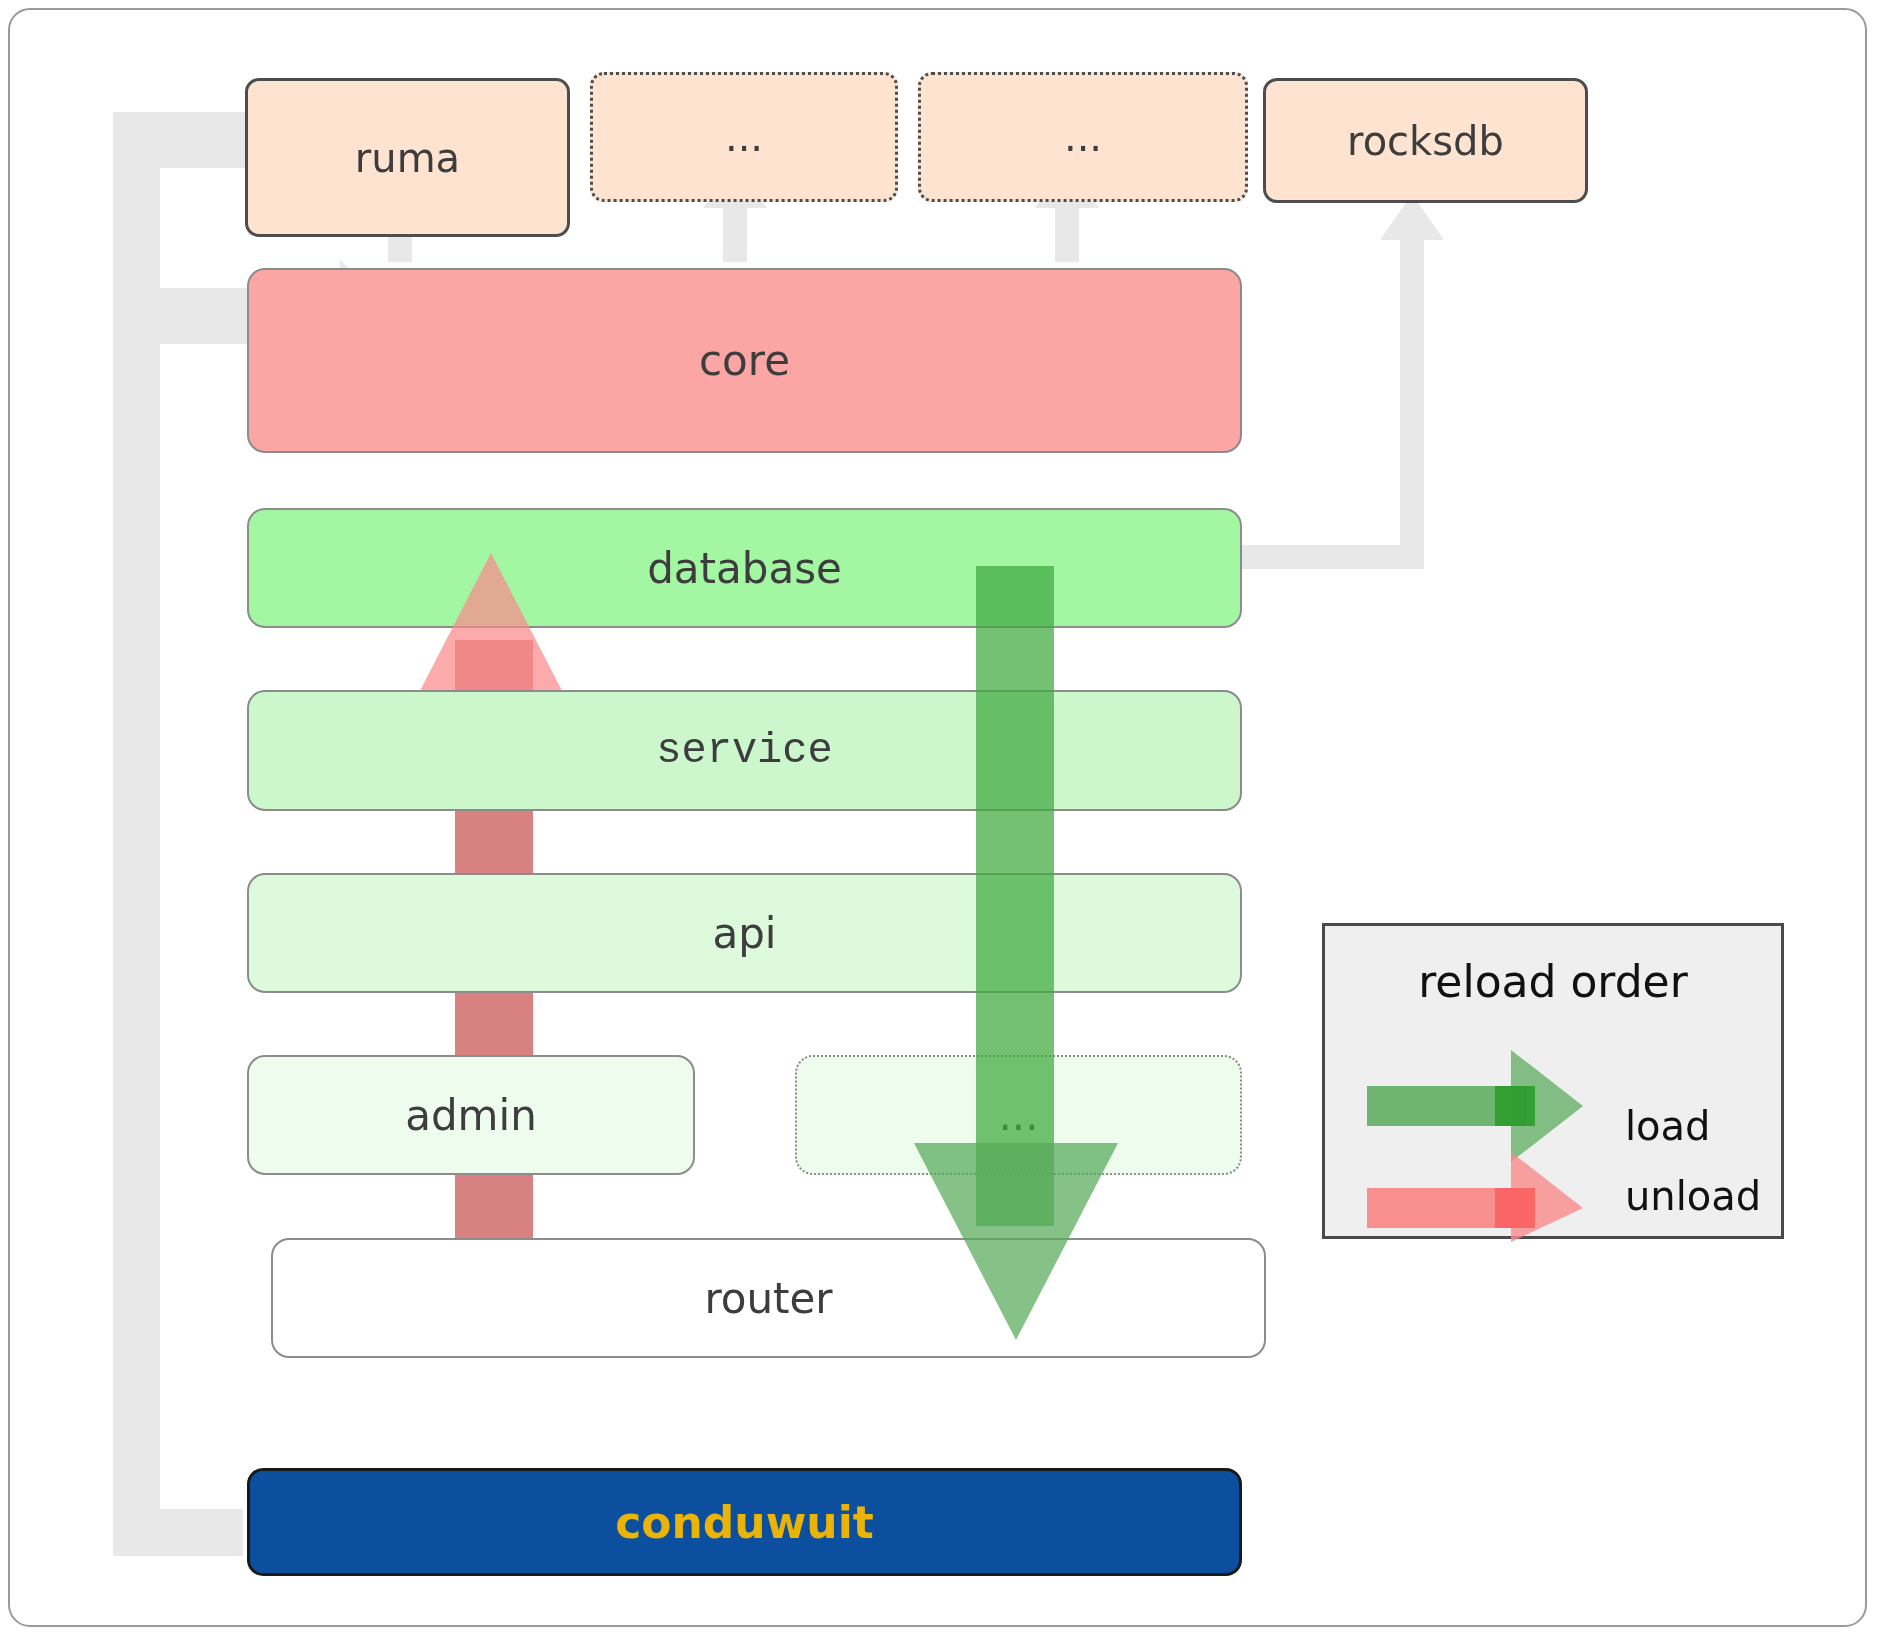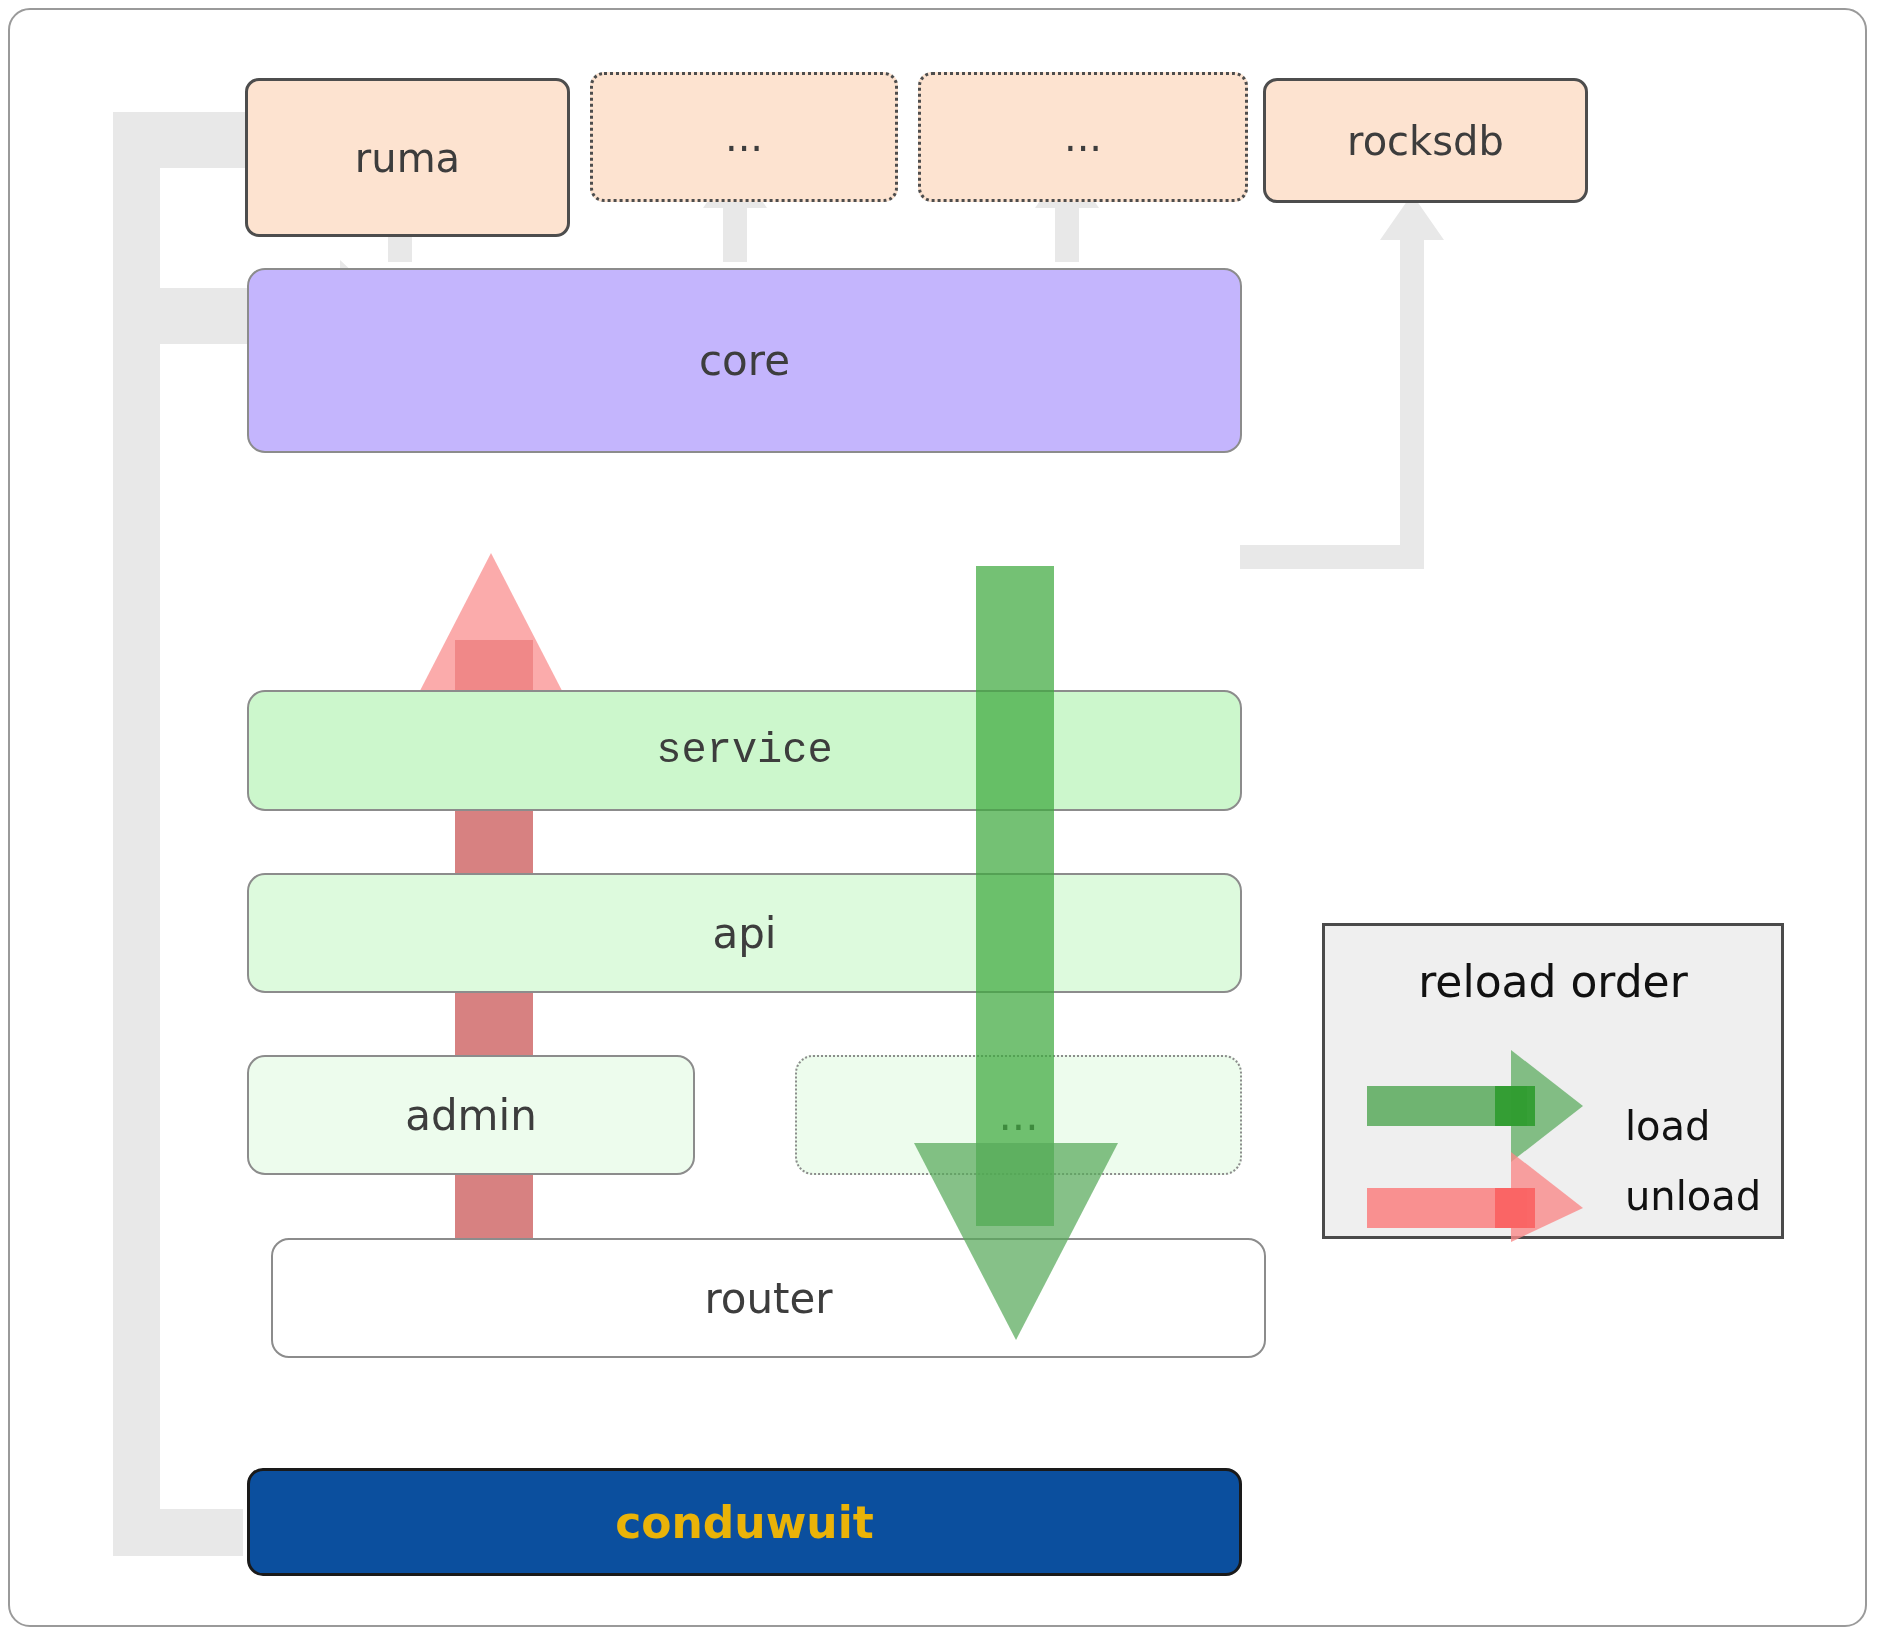--- a/index.html
+++ b/index.html
@@ -50,21 +50,21 @@
     background: #fde3d0;
     border: 3px solid #4d4d4d;
     font-size: 40px;
   }
   .node.dep-dotted {
     background: #fde3d0;
     border: 3px dotted #4d4d4d;
     font-size: 40px;
   }
   .node.core {
-    background: #c4b5fd;
+    background: #fca5a5;
     border: 2px solid #8c8c8c;
     border-radius: 18px;
     font-size: 42px;
   }
   .node.lyr {
     border: 2px solid #8c8c8c;
     border-radius: 18px;
     font-size: 42px;
   }
   .node.lyr-dotted {
@@ -147,20 +147,23 @@
   </div>
 
   <div class="node dep" style="left:1263px; top:78px; width:325px; height:125px;">
     <span class="node-text">rocksdb</span>
   </div>
 
   <div class="node core" style="left:247px; top:268px; width:995px; height:185px;">
     <span class="node-text">core</span>
   </div>
 
+  <div class="node lyr" style="left:247px; top:508px; width:995px; height:120px; background:#a3f7a3;">
+    <span class="node-text">database</span>
+  </div>
 
   <svg class="layer" viewBox="0 0 1883 1643" xmlns="http://www.w3.org/2000/svg">
     <g opacity="0.62">
       <rect x="455" y="640" width="78" height="690" fill="#f4past"></rect>
     </g>
     <g opacity="1">
       <rect x="455" y="640" width="78" height="690" fill="#f98a8a" fill-opacity="0.78"></rect>
       <polygon points="491,553 590,745 392,745" fill="#f98a8a" fill-opacity="0.72"></polygon>
     </g>
   </svg>

